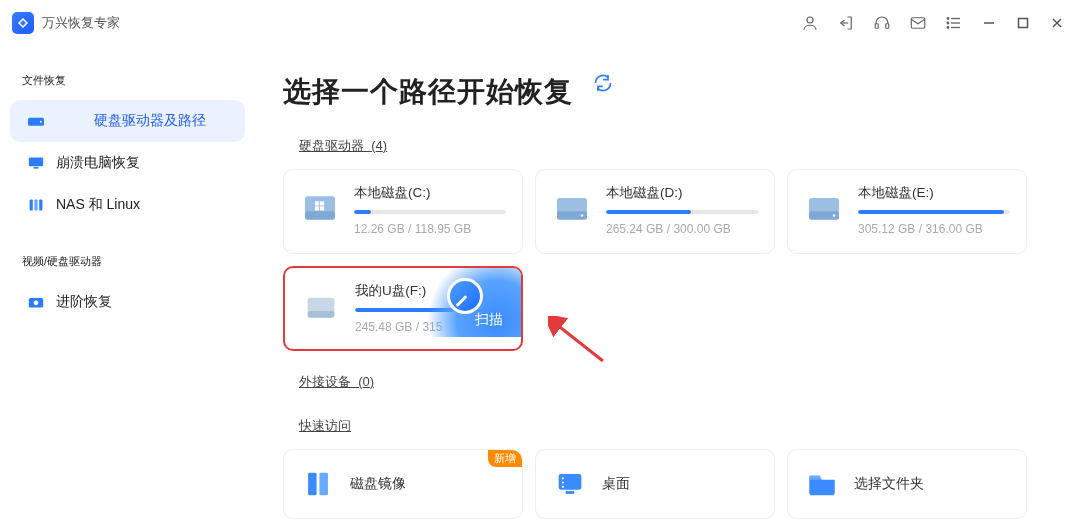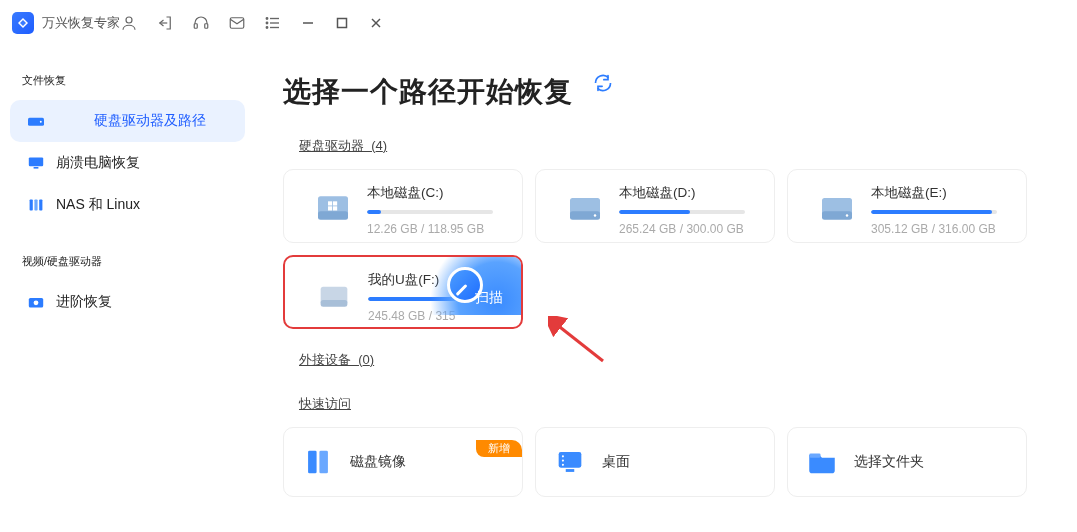--- a/index.html
+++ b/index.html
@@ -11,20 +11,21 @@
     overflow: hidden;
     font-size: 14px;
     color: #333;
     position: relative;
   }
   .titlebar {
     height: 45px;
     display: flex;
     align-items: center;
     padding: 0 12px;
+    justify-content: space-between;
   }
   .titlebar-left { display:flex; align-items:center; gap:8px; }
   .logo {
     width: 22px; height: 22px; border-radius: 5px;
     background: linear-gradient(135deg,#3a7bff,#1e5dff);
     display:flex; align-items:center; justify-content:center;
     color:#fff;
   }
   .app-title { font-size: 13px; color:#555; }
   .titlebar-right { display:flex; align-items:center; gap:18px; color:#666; }
@@ -49,23 +50,23 @@
   }
   .heading { display:flex; align-items:flex-start; gap:20px; margin-bottom: 26px; }
   .heading h1 { font-size: 28px; font-weight:700; color:#222; letter-spacing:1px;}
   .refresh-icon { color:#2c7cff; }
   .group-title { font-size: 13px; color:#444; margin: 6px 16px 14px; text-decoration: underline; }
   .drive-grid {
     display:grid; grid-template-columns: repeat(3, 240px); gap: 12px;
     margin-bottom: 22px;
   }
   .drive-card {
-    border:1px solid #eee; border-radius:10px; padding: 14px 29px;
+    border:1px solid #eee; border-radius:10px; padding: 14px 16px;
     display:flex; gap:14px; align-items:flex-start; cursor:pointer;
-    height: 74px; background:#fff; position:relative; overflow:hidden;
+    height: 85px; background:#fff; position:relative; overflow:hidden;
   }
   .drive-card.selected {
     border:2px solid #e33b3b;
   }
   .drive-icon {
     width:40px; height:40px; border-radius:6px;
     display:flex; align-items:center; justify-content:center;
     margin-top:4px;
   }
   .drive-info { flex:1; min-width:0; }
@@ -95,22 +96,22 @@
   .quick-grid {
     display:grid; grid-template-columns: repeat(3, 240px); gap:12px; margin-top:14px;
   }
   .quick-card {
     border:1px solid #eee; border-radius:10px; padding: 16px;
     display:flex; align-items:center; gap:14px; cursor:pointer; position:relative;
     height:70px; background:#fff;
   }
   .quick-icon { width:36px; height:36px; display:flex; align-items:center; justify-content:center; }
   .badge {
-    position:absolute; top:12px; right:0; background:#ff8a00; color:#fff;
-    font-size:11px; padding:1px 12px; border-radius:0 10px 0 8px;
+    position:absolute; top:0; right:0; background:#ff8a00; color:#fff;
+    font-size:11px; padding:1px 6px; border-radius:0 10px 0 8px;
   }
   .arrow-annotation {
     position:absolute; left:548px; top:316px; z-index:50; pointer-events:none;
   }
   
   svg { display:block; }
 </style>
 </head>
 <body>
 

